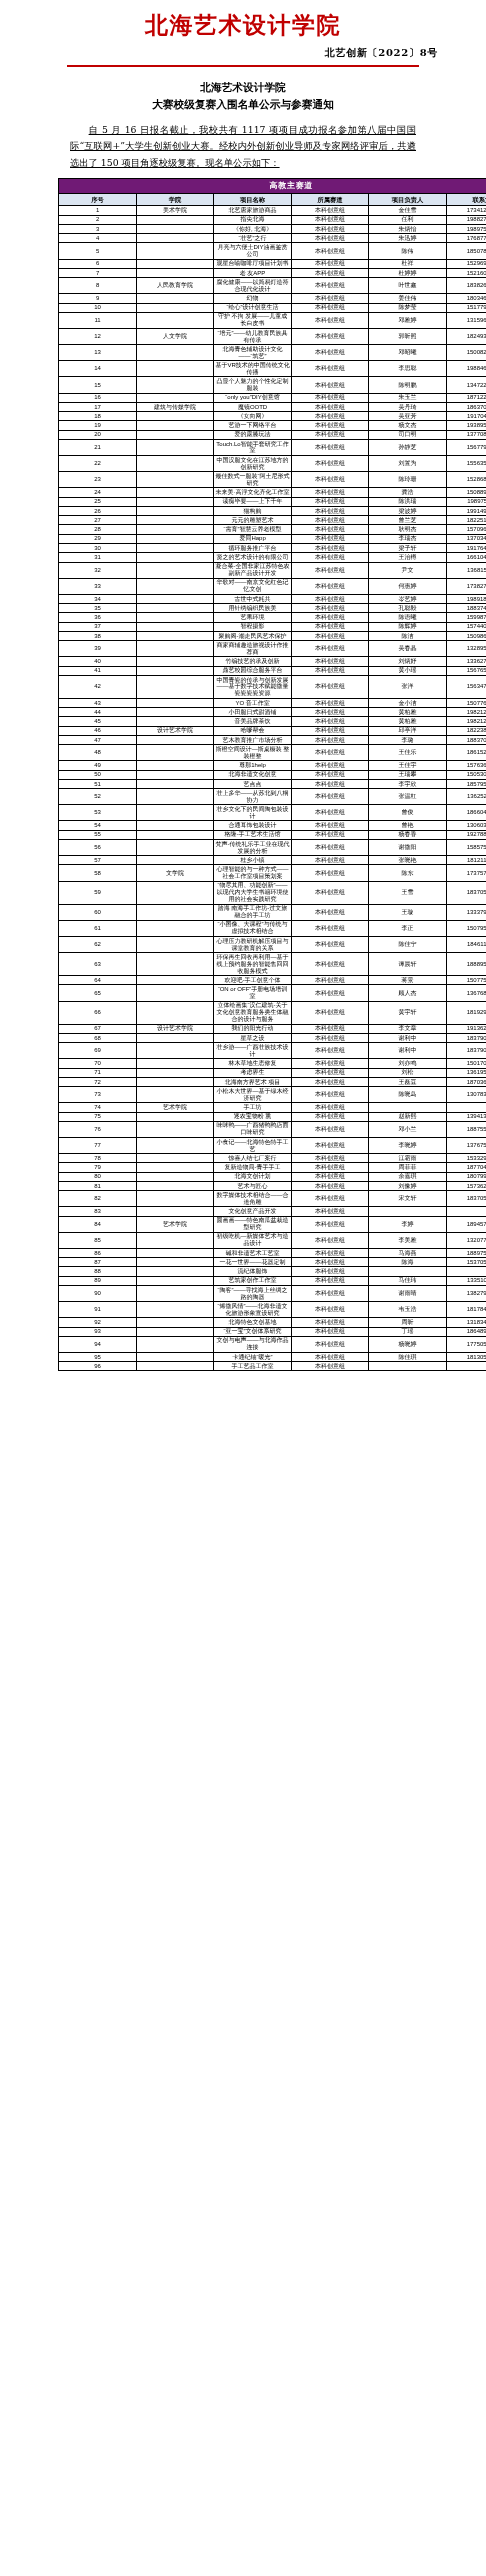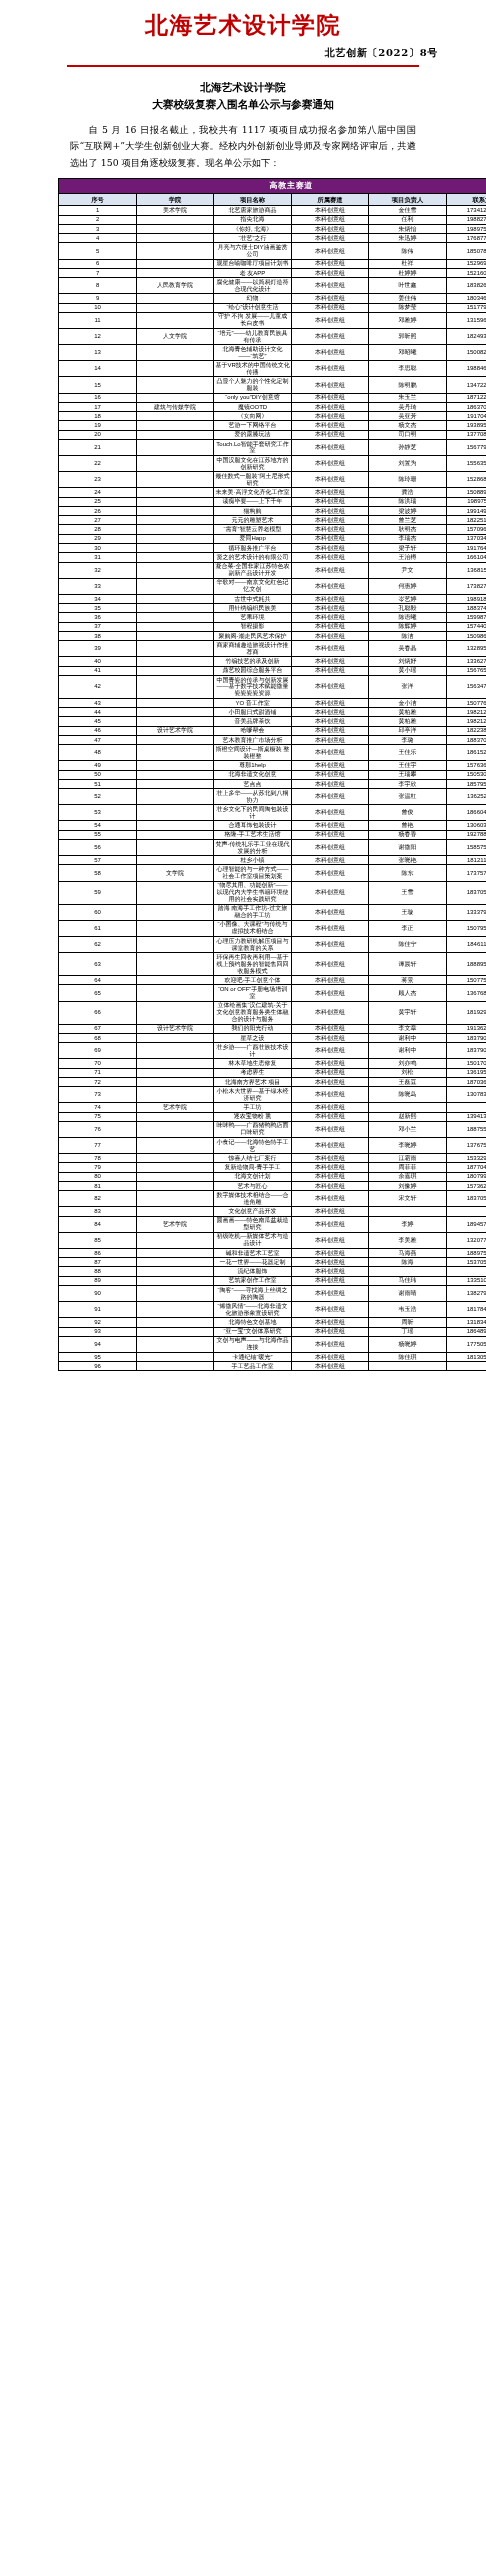--- a/index.html
+++ b/index.html
@@ -51,20 +51,21 @@
   .notice-title div{white-space:nowrap;}
 
   
   .body-para{
     font-family:"DejaVu Serif","Liberation Serif",serif;
     font-size:9.3px;
     line-height:1.75;
     text-align:justify;
     text-indent:2em;
     padding:2.9px 22px 7.4px 22px;
+    text-decoration:underline;
   }
 
   
   .tbl-wrap{padding:0 10.3px;}
   table.roster{
     border-collapse:collapse;
     width:466px;
     table-layout:fixed;
     font-size:6px;
     line-height:1.15;

